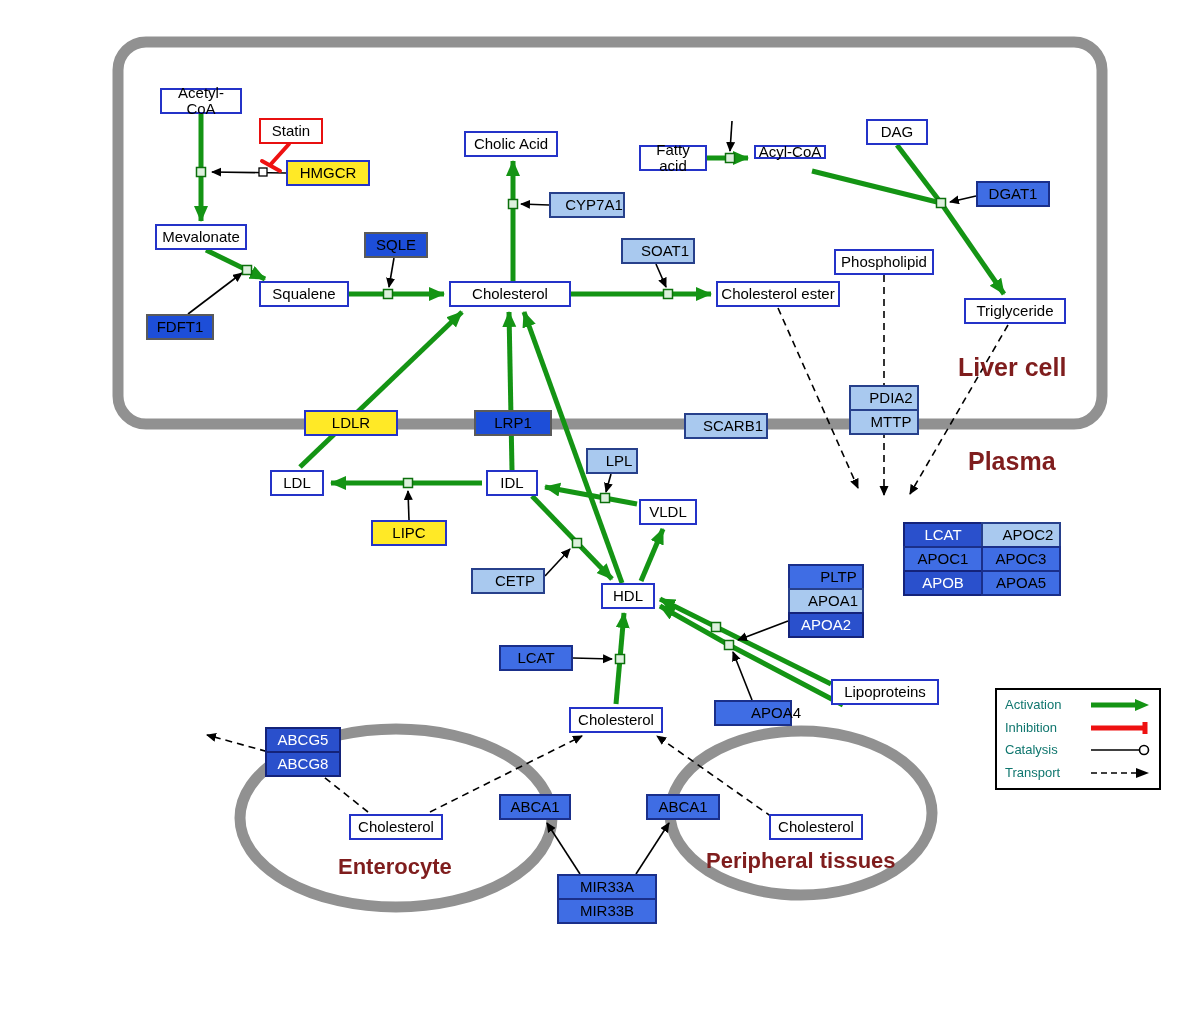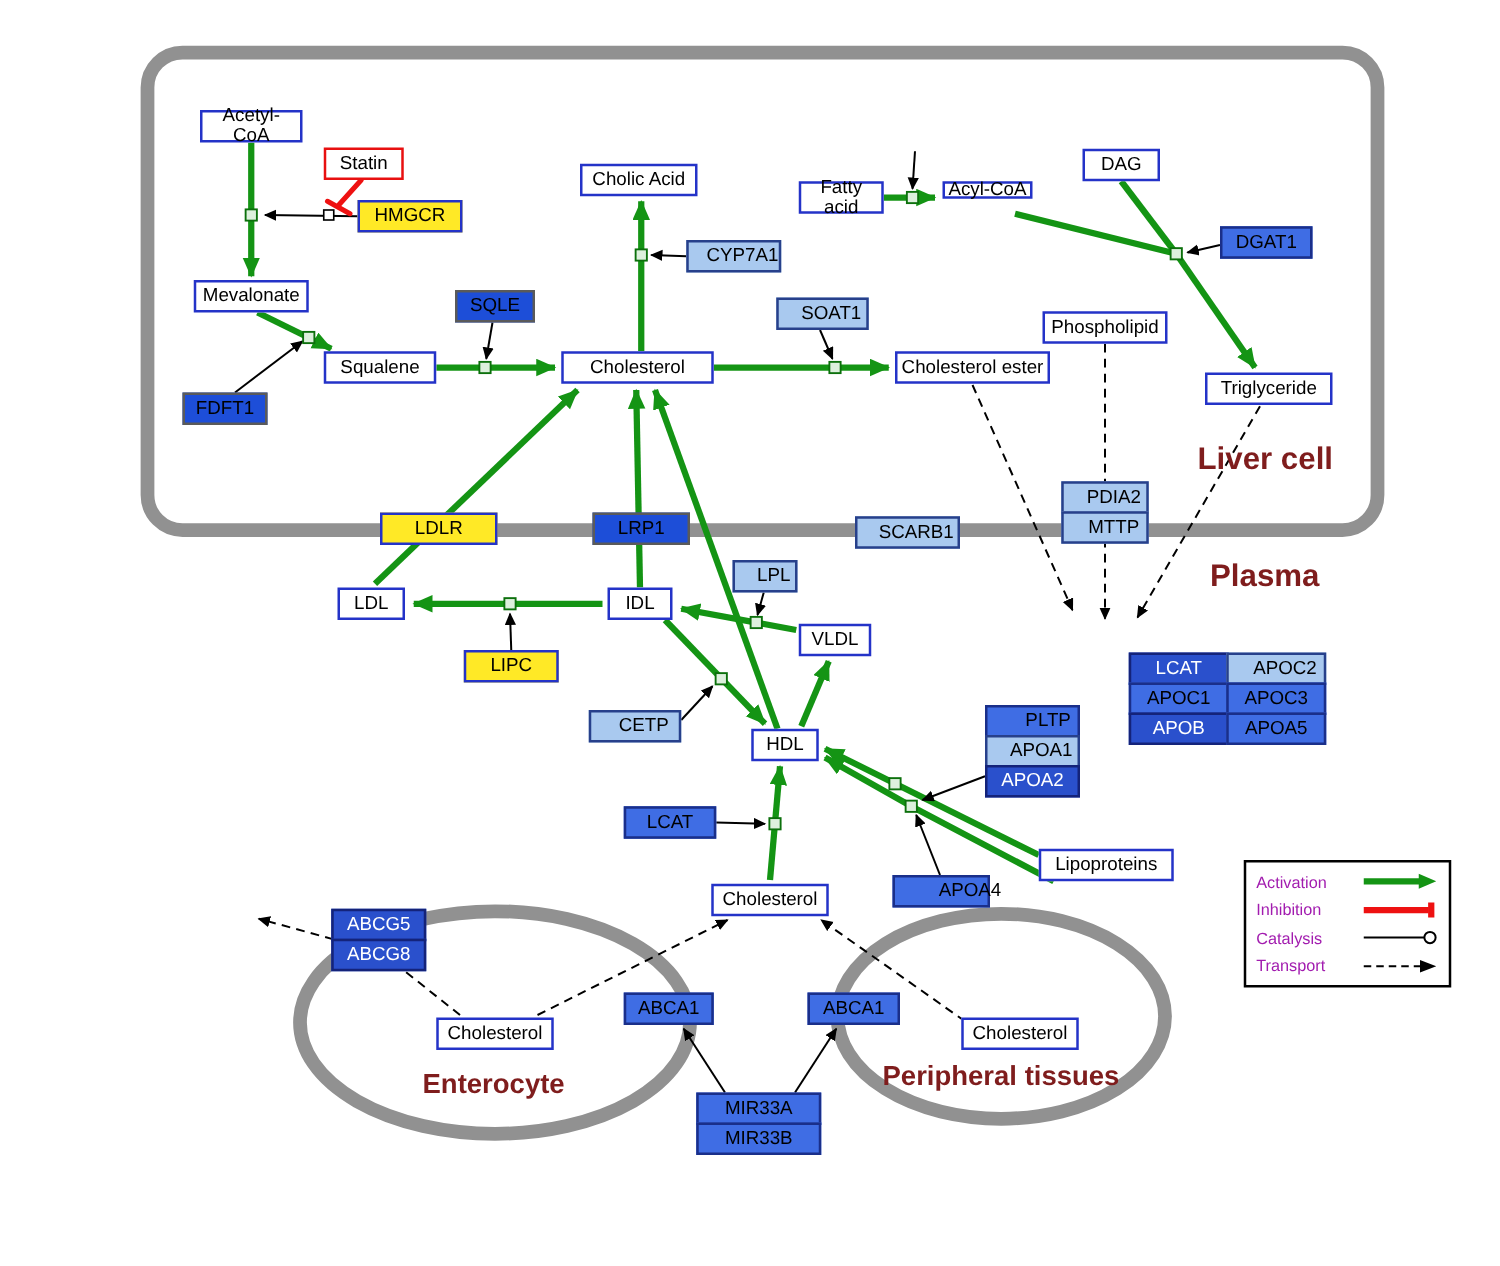--- a/index.html
+++ b/index.html
@@ -13,21 +13,21 @@
   .drug{background:#ffffff;border-color:#e81010;}
   .yellow{background:#ffe926;border-color:#2433c8;}
   .khaki{background:#1d4ed8;border-color:#5a5a5a;}
   .lblue{background:#a9c9ef;border-color:#27408b;padding-left:16px;}
   .royal{background:#3f6de4;border-color:#1a2f8a;}
   .dblue{background:#2a50cc;border-color:#14237a;color:#ffffff;}
   .comp-label{position:absolute;color:#7f1d1d;font-weight:bold;z-index:1;white-space:nowrap;}
   .legend{position:absolute;left:995px;top:688px;width:166px;height:102px;border:2px solid #000;
           background:#fff;z-index:2;box-sizing:border-box;padding:7px 8px;display:flex;
           flex-direction:column;justify-content:space-between;}
-  .legend-row{display:flex;align-items:center;justify-content:space-between;font-size:13px;color:#a21caf;}
+  .legend-row{display:flex;justify-content:space-between;font-size:13px;color:#0f766e;}
   .act{stroke:#149414;stroke-width:5;fill:none;}
   .cat{stroke:#000;stroke-width:1.6;fill:none;}
   .trn{stroke:#000;stroke-width:1.6;fill:none;stroke-dasharray:7 5;}
   .inh{stroke:#ee1111;stroke-width:4;fill:none;stroke-linecap:round;}
   .comp{stroke:#919191;stroke-width:11;fill:none;}
   .rxn{fill:#ddf0dd;stroke:#0c700c;stroke-width:1.5;}
 </style>
 </head>
 <body>
 

